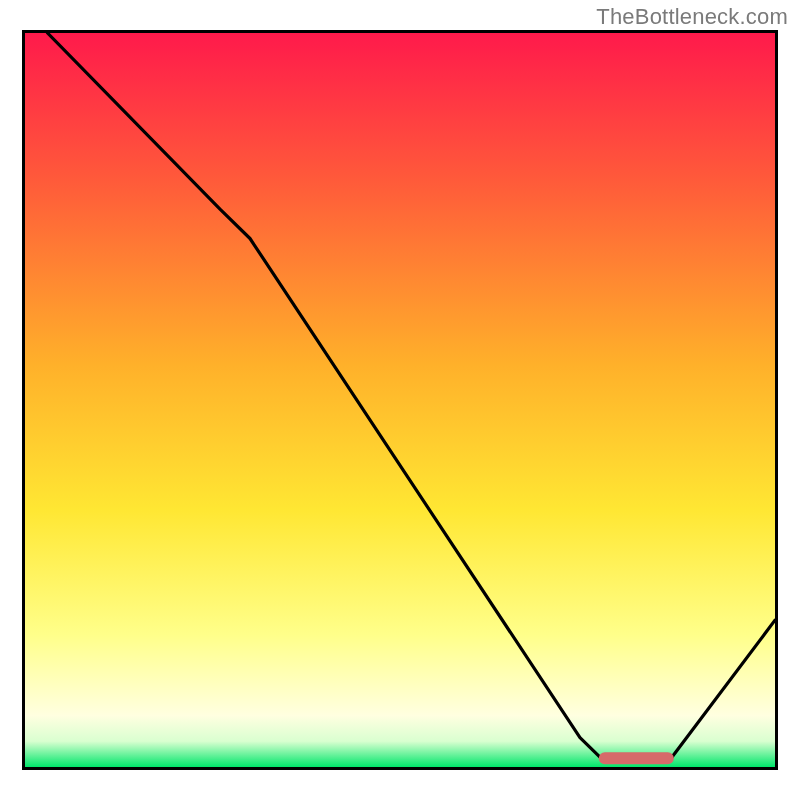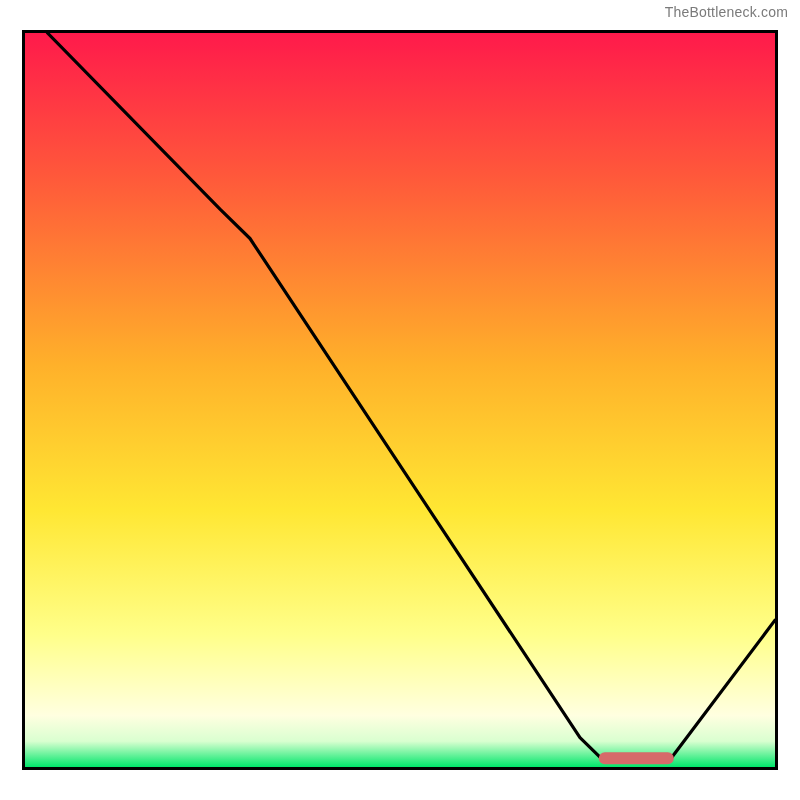--- a/index.html
+++ b/index.html
@@ -8,21 +8,21 @@
     width: 800px;
     height: 800px;
     background: #ffffff;
     font-family: Arial, Helvetica, sans-serif;
     position: relative;
   }
   .watermark {
     position: absolute;
     top: 4px;
     right: 12px;
-    font-size: 14px;
+    font-size: 22px;
     font-weight: 500;
     color: #7a7a7a;
     letter-spacing: 0.2px;
   }
   .plot-frame {
     position: absolute;
     left: 22px;
     top: 30px;
     width: 756px;
     height: 740px;

